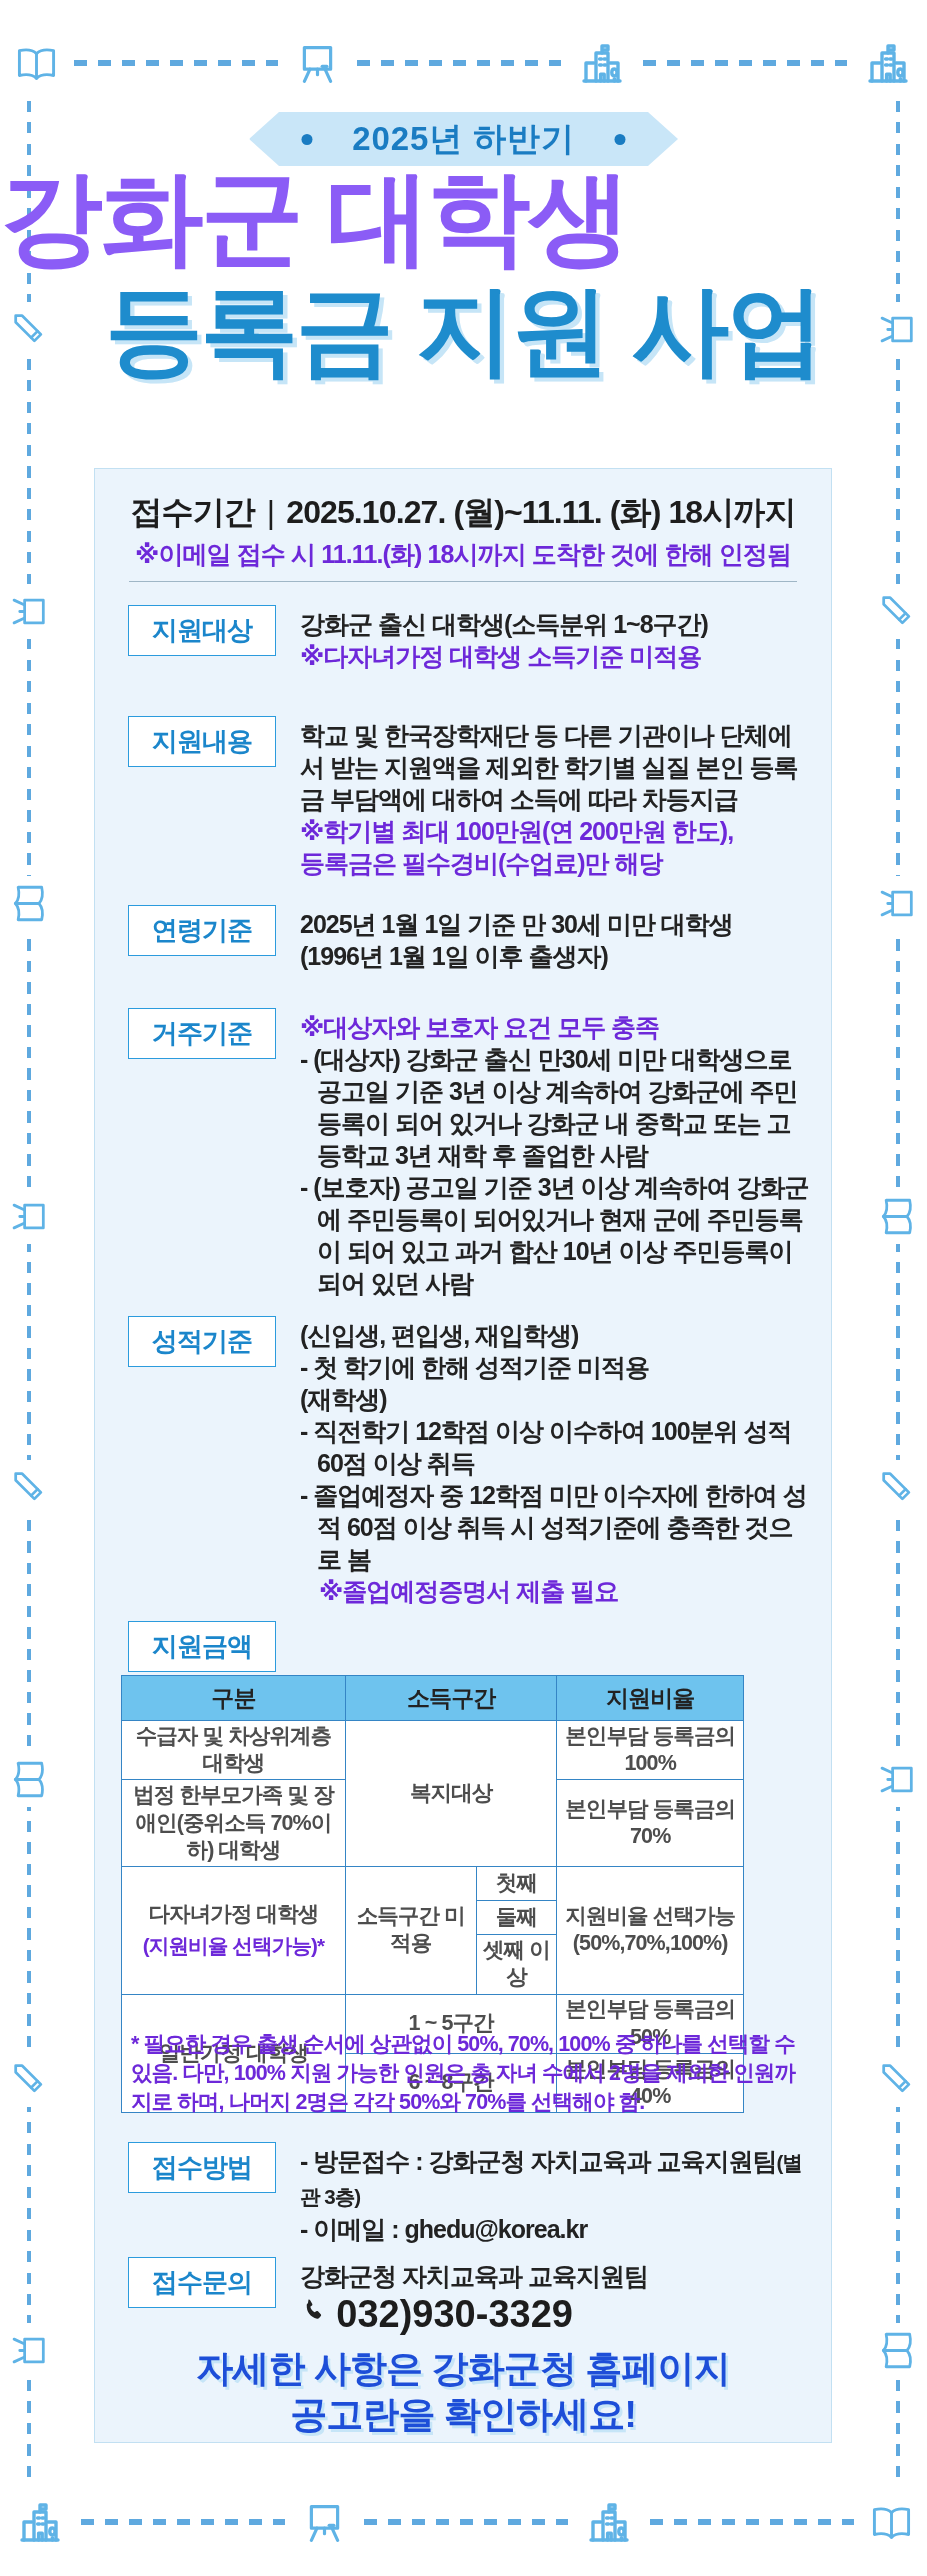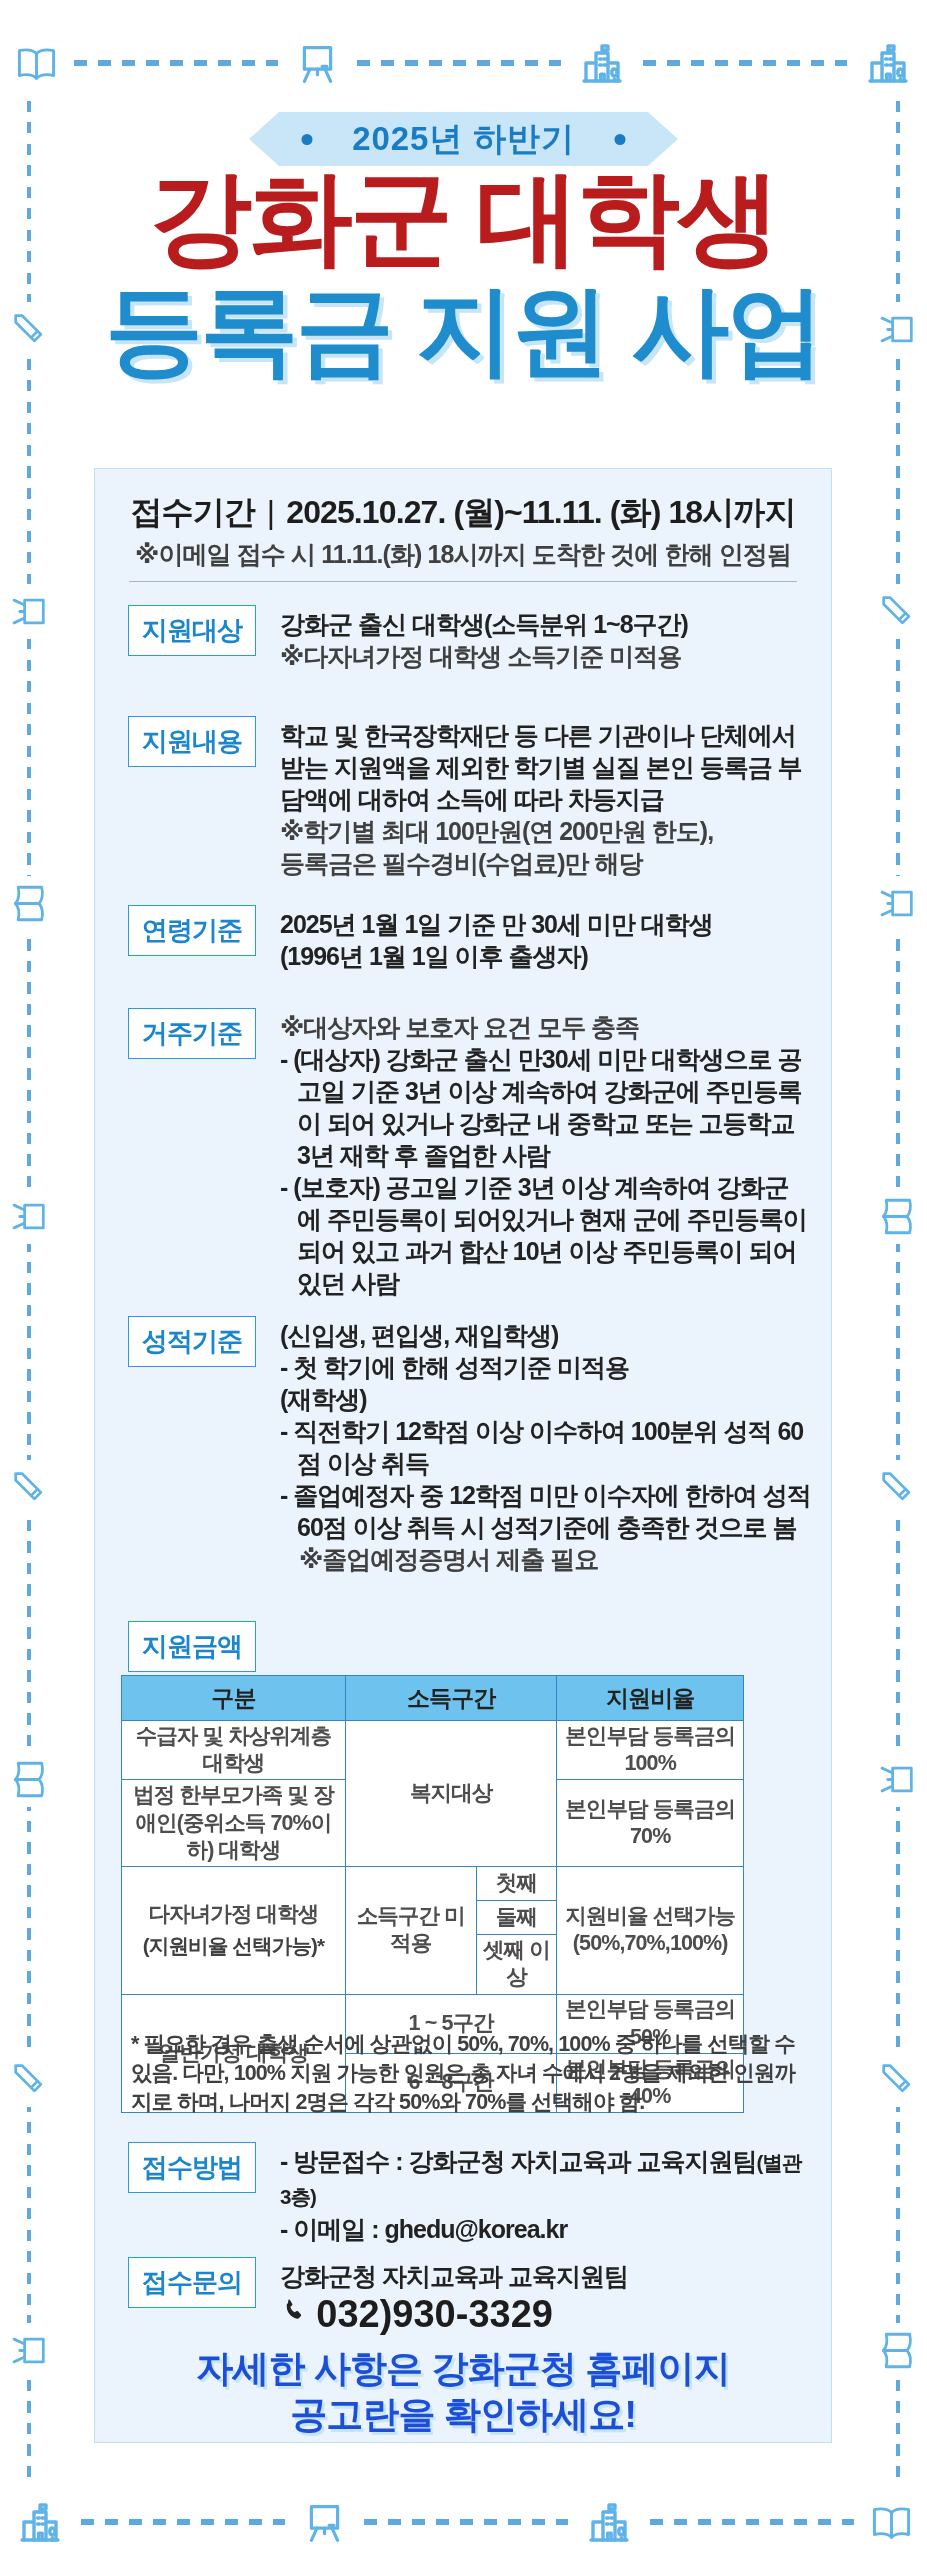--- a/index.html
+++ b/index.html
@@ -24,39 +24,39 @@
   .rail-icon.r { right:1.7px; }
   .rot { transform:rotate(90deg); }
   svg.ico { stroke:#5FB3E6; fill:none; stroke-width:1.7; stroke-linecap:round; stroke-linejoin:round; }
 
   
   .badge { position:absolute; top:112px; left:50%; transform:translateX(-50%);
     width:429px; height:54px; background:#C9E6F8; display:flex; align-items:center; justify-content:center;
     gap:40px; clip-path:polygon(0 50%,7% 0,93% 0,100% 50%,93% 100%,7% 100%); }
   .badge-text { color:#1A7CC2; font-size:33px; font-weight:700; letter-spacing:0.9px; }
   .badge-dot { width:11px; height:11px; border-radius:50%; background:#1A7CC2; }
-  .title1 { position:absolute; top:160px; left:0; width:100%; text-align:center;
-    font-size:103px; font-weight:800; color:#b91c1c; letter-spacing:-2.6px; line-height:1.12; }
+  .title1 { position:absolute; top:160px; left:0; width:100%; 
+    font-size:103px; font-weight:800; color:#8b5cf6; letter-spacing:-2.6px; line-height:1.12; }
   .title2 { position:absolute; top:276px; left:0; width:100%; text-align:center;
     font-size:98px; font-weight:800; color:#1E8CCD; letter-spacing:-2.6px; line-height:1.12;
     text-shadow:4.3px 4.3px 0 #C6E5F7; }
 
   
   .panel { position:absolute; left:94px; top:468px; width:738px; height:1975px;
     background:#EBF4FC; border:0.9px solid #C2E0F2; }
   .abs { position:absolute; left:0; right:0; }
 
   .period-line { top:22px; text-align:center; font-size:32px; font-weight:700; color:#1d1d1d; letter-spacing:-0.9px; }
   .period-sep { margin:0 12px; font-weight:400; color:#1d1d1d; }
   .period-note { top:69px; text-align:center; font-size:25px; font-weight:700; letter-spacing:-0.9px; }
-  .red { color:#404040; }
+  .red { color:#6d28d9; }
   .divider { top:112px; left:34px !important; right:34px !important; height:0; border-top:1.7px solid #9FB6C6; }
 
   .section { position:absolute; left:33px; right:19px; display:flex; gap:24px; align-items:flex-start; }
-  .label-box { flex:none; width:128px; height:51px; background:#ffffff; border:1.7px solid #2B9BDD;
+  .label-box { flex:none; width:148px; height:51px; background:#ffffff; border:1.7px solid #2B9BDD;
     display:flex; align-items:center; justify-content:center;
     color:#1B86CB; font-size:26px; font-weight:700; letter-spacing:-0.9px; }
   .content { flex:1; font-size:25px; font-weight:600; color:#222; line-height:32px; letter-spacing:-1px; padding-top:3.4px; }
   .content p { margin:0; }
   .content .hang { padding-left:17px; text-indent:-17px; }
   .content .ind { padding-left:19px; }
 
   
   .amount-table { position:absolute; left:26px; right:26px; top:1206px; border-collapse:collapse;
     width:623px; table-layout:fixed; }

